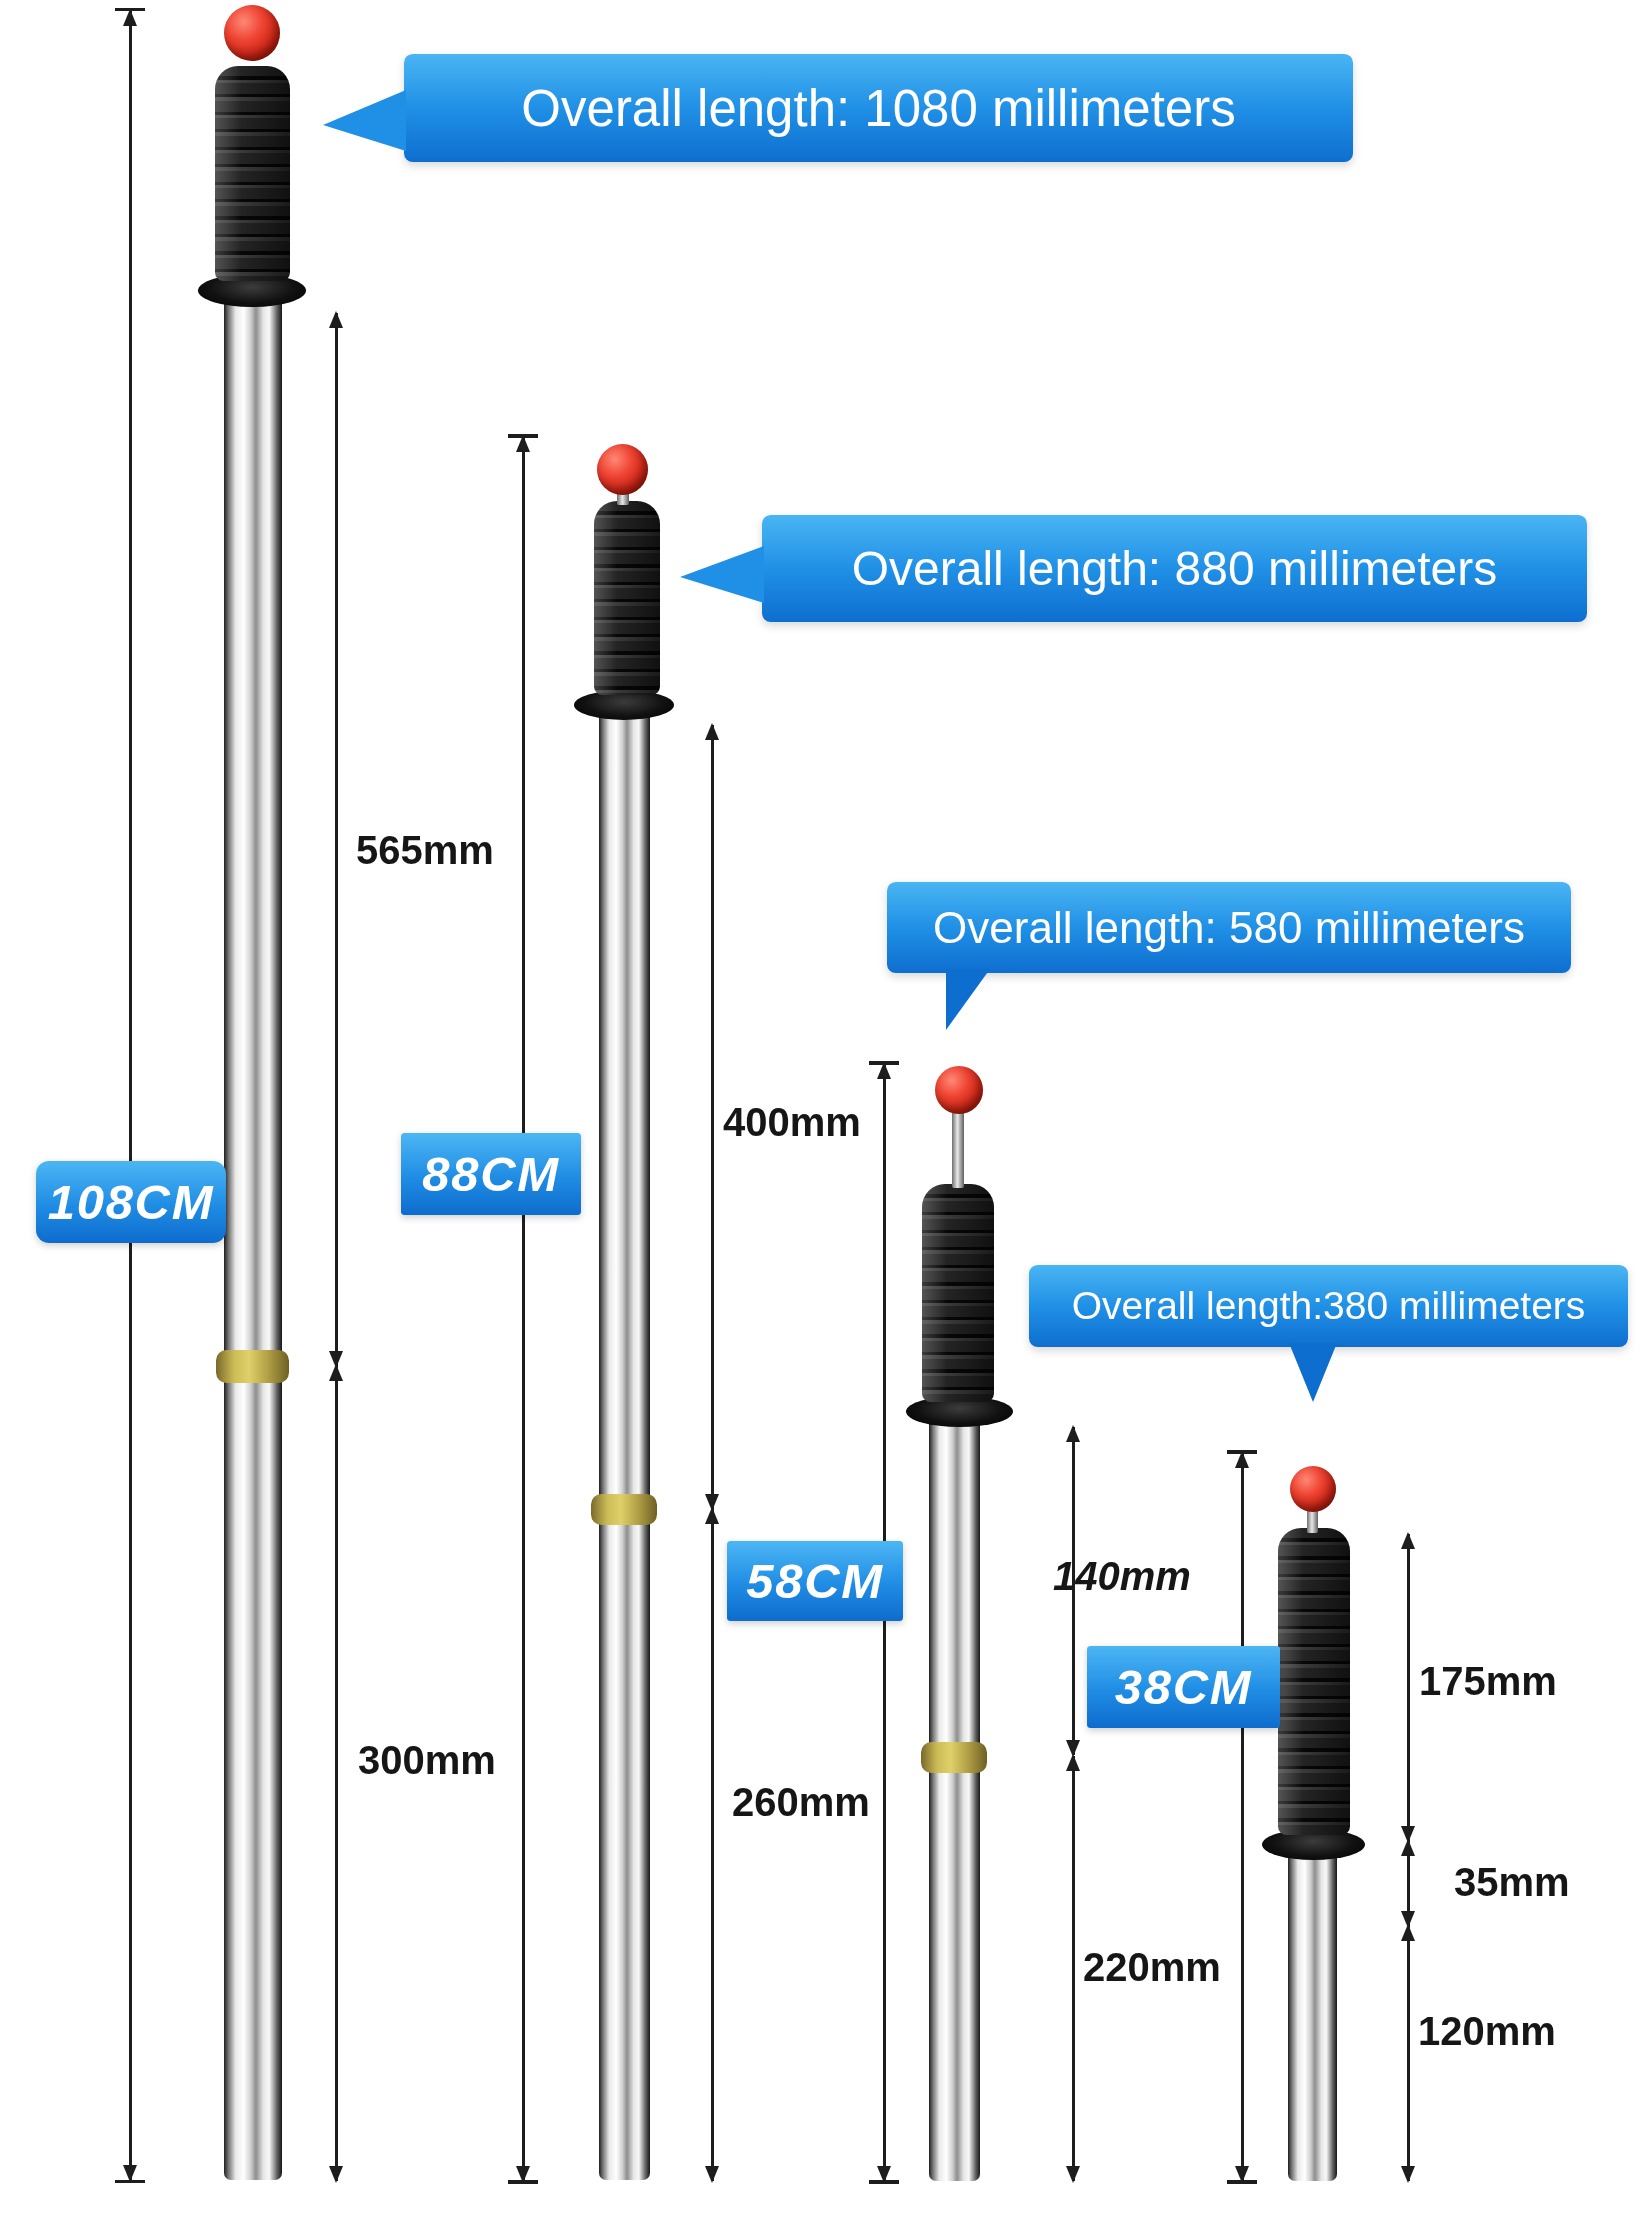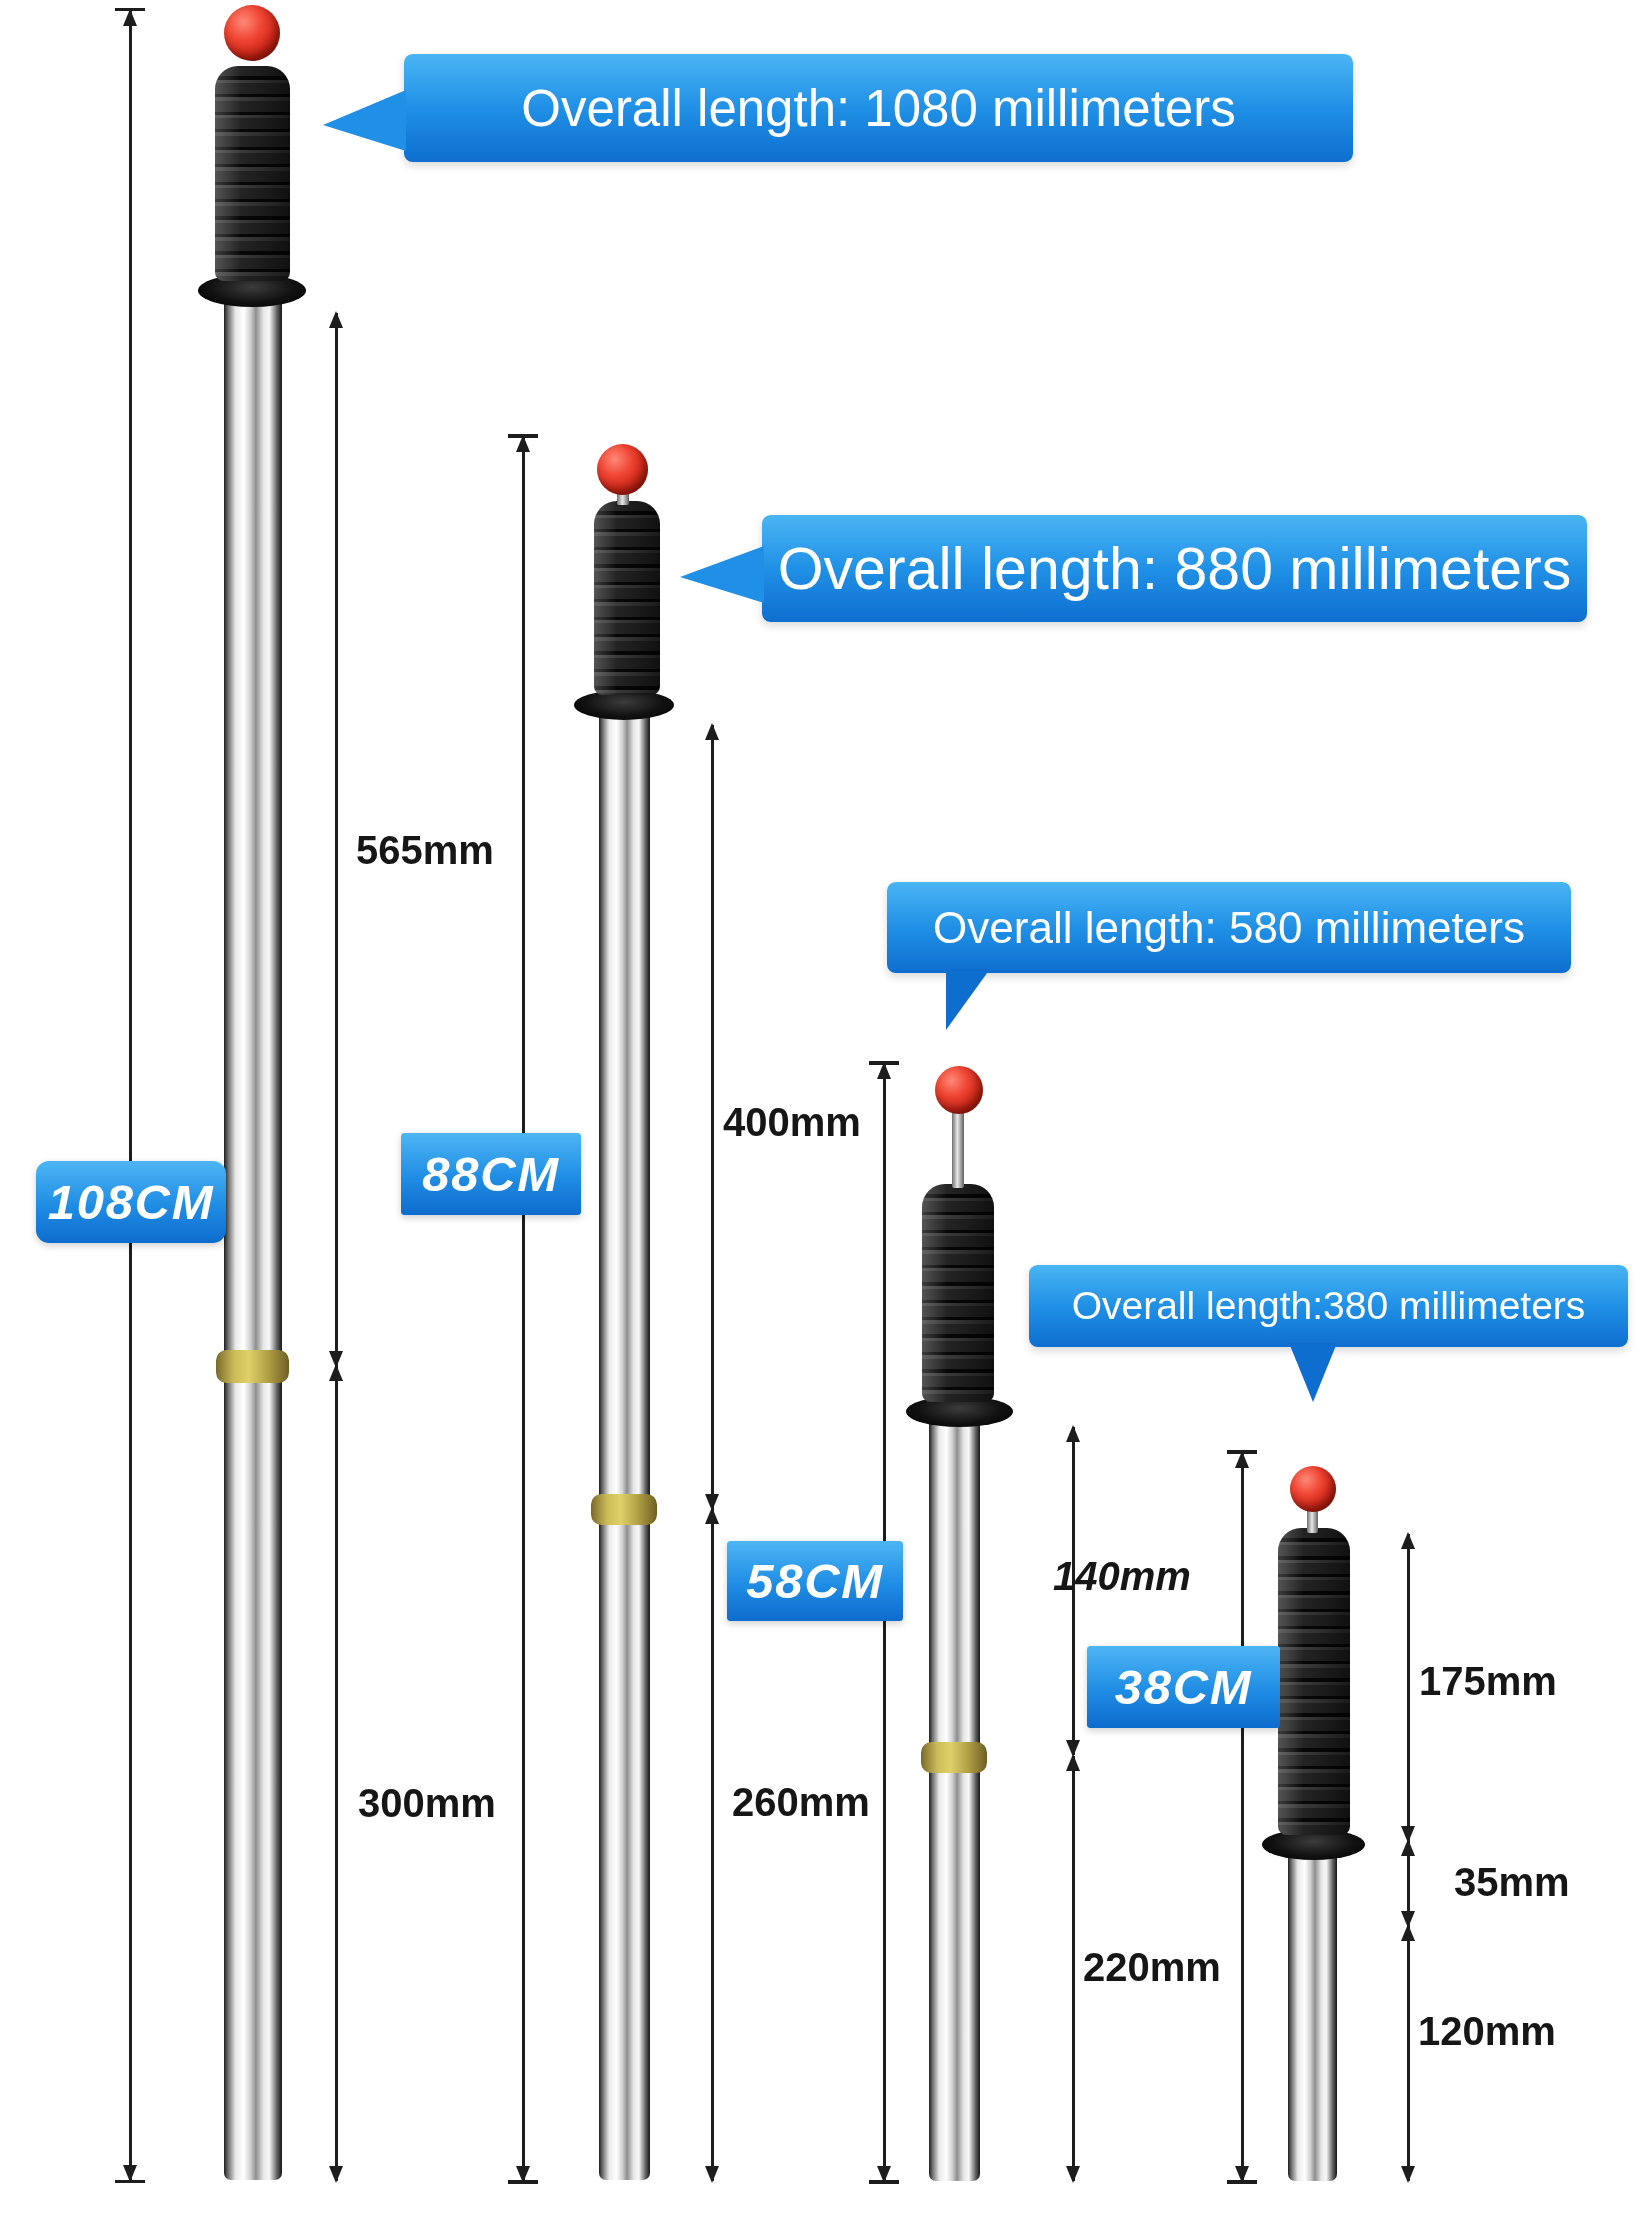--- a/index.html
+++ b/index.html
@@ -60,21 +60,21 @@
     <div class="shaft" style="left:224px;top:300px;width:58px;height:1880px;"></div>
     <div class="ring" style="left:216px;top:1350px;width:73px;height:33px;"></div>
     <div class="flare" style="left:198px;top:274px;width:108px;height:33px;"></div>
     <div class="handle" style="left:215px;top:66px;width:75px;height:215px;"></div>
     <div class="ball" style="left:224px;top:5.2px;width:56px;height:56px;"></div>
 
     <div class="seg" style="left:335px;top:313px;height:1053px;"></div>
     <div class="seg" style="left:335px;top:1366px;height:815px;"></div>
 
     <div class="mlabel" style="left:356px;top:830px;">565mm</div>
-    <div class="mlabel" style="left:358px;top:1740px;margin-top:43px;">300mm</div>
+    <div class="mlabel" style="left:358px;top:1740px;">300mm</div>
 
     <div class="sizetag" style="left:36px;top:1161px;width:190px;height:82px;border-radius:13px;">108CM</div>
 
     <div class="callout" style="left:404px;top:54px;width:949px;height:108px;font-size:51px;">Overall length: 1080 millimeters</div>
     <div class="tail" style="left:323px;top:90px;border-top:35px solid transparent;border-bottom:26px solid transparent;border-right:83px solid #2090e6;"></div>
   </div>
 
   <div>
     <div class="seg" style="left:522px;top:437px;height:1744px;">
       <i class="cap top"></i>
@@ -89,21 +89,21 @@
     <div class="ball" style="left:597px;top:444px;width:51px;height:51px;"></div>
 
     <div class="seg" style="left:711px;top:725px;height:784px;"></div>
     <div class="seg" style="left:711px;top:1509px;height:672px;"></div>
 
     <div class="mlabel" style="left:723px;top:1102px;">400mm</div>
     <div class="mlabel" style="left:732px;top:1782px;">260mm</div>
 
     <div class="sizetag" style="left:401px;top:1133px;width:180px;height:82px;">88CM</div>
 
-    <div class="callout" style="left:762px;top:515px;width:825px;height:107px;font-size:59px;">Overall length: 880 millimeters</div>
+    <div class="callout" style="left:762px;top:515px;width:825px;height:107px;font-size:48px;">Overall length: 880 millimeters</div>
     <div class="tail" style="left:680px;top:546px;border-top:31px solid transparent;border-bottom:26px solid transparent;border-right:84px solid #2090e6;"></div>
   </div>
 
   <div>
     <div class="seg" style="left:883px;top:1064px;height:1117px;">
       <i class="cap top"></i>
       <i class="cap bot"></i>
     </div>
 
     <div class="shaft" style="left:929px;top:1422px;width:51px;height:759px;"></div>

